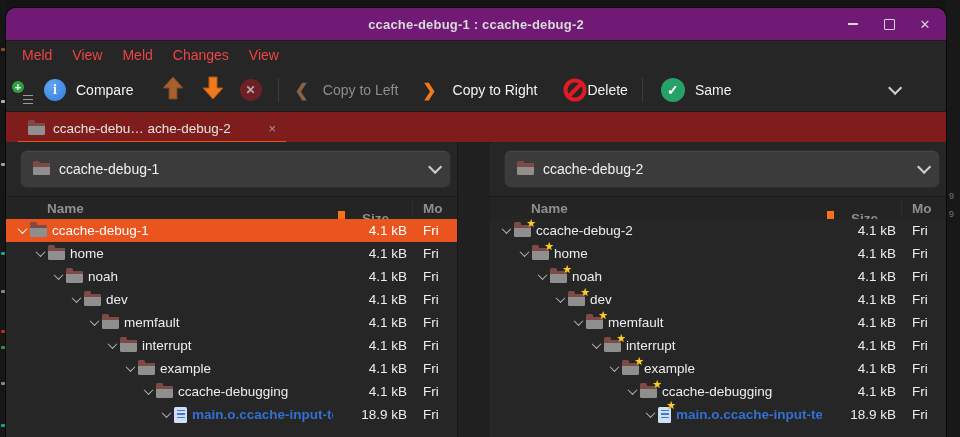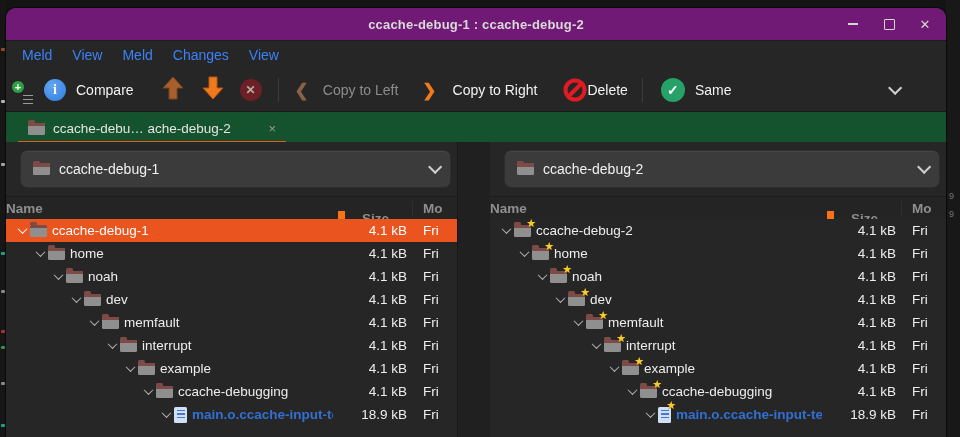--- a/index.html
+++ b/index.html
@@ -28,21 +28,21 @@
     background:#701a75;border-bottom:1px solid #1b1b1b;}
   #title-text{color:#d9d9d9;font-size:13px;font-weight:700;letter-spacing:.2px;}
   #win-controls{position:absolute;right:10px;top:0;height:32px;display:flex;align-items:center;gap:14px;}
   .win-btn{width:22px;height:22px;display:flex;align-items:center;justify-content:center;color:#d4d4d4;border-radius:50%;}
   .glyph-min{width:10px;height:2px;background:#d4d4d4;display:inline-block;}
   .glyph-max{width:9px;height:9px;border:1.5px solid #d4d4d4;display:inline-block;border-radius:1px;}
   .glyph-close{font-size:13px;line-height:13px;color:#d4d4d4;}
 
   
   #menubar{height:28px;display:flex;align-items:center;padding-left:6px;background:#262626;}
-  .menu-item{color:#3b82f6;font-size:14px;padding:3px 10px;border-radius:4px;}
+  .menu-item{color:#ef4444;font-size:14px;padding:3px 10px;border-radius:4px;}
 
   
   #toolbar{height:42px;display:flex;align-items:center;background:#262626;border-bottom:1px solid #1a1a1a;padding-left:10px;position:relative;}
   .tb-label{font-size:14px;color:#f2f2f2;}
   .tb-label.disabled{color:#8d8d8d;}
   .tb-sep{width:1px;height:24px;background:#3c3c3c;}
   .icon-newdoc{position:relative;width:19px;height:24px;background:linear-gradient(#f2f2f2,#d8d8d8);border-radius:2px;}
   .icon-newdoc::before{content:"";position:absolute;left:3px;top:5px;width:10px;height:10px;
      background:repeating-linear-gradient(#9a9a9a 0 1.5px,transparent 1.5px 4px);}
   .icon-newdoc .plus{position:absolute;right:-4px;bottom:-3px;width:12px;height:12px;border-radius:50%;
@@ -53,21 +53,21 @@
   .icon-xcircle{width:22px;height:22px;border-radius:50%;background:#6d2026;color:#b9aeae;font-size:12px;font-weight:700;
      display:flex;align-items:center;justify-content:center;}
   .chev{font-size:17px;font-weight:700;line-height:1;}
   .chev-left{color:#8a6247;}
   .chev-right{color:#ef7a1d;}
   .icon-check{width:24px;height:24px;border-radius:50%;background:#26a269;color:#fff;font-size:14px;font-weight:700;
      display:flex;align-items:center;justify-content:center;}
   .dd-chev{display:inline-block;width:8px;height:8px;border-right:2px solid #cfcfcf;border-bottom:2px solid #cfcfcf;transform:rotate(45deg) translateY(-3px);}
 
   
-  #tabbar{height:32px;background:#14532d;border-bottom:1px solid #161616;position:relative;display:flex;align-items:flex-end;}
+  #tabbar{height:32px;background:#7f1d1d;border-bottom:1px solid #161616;position:relative;display:flex;align-items:flex-end;}
   #tab{position:relative;margin-left:12px;height:31px;display:flex;align-items:center;gap:8px;padding:0 10px 0 10px;width:248px;}
   #tab::after{content:"";position:absolute;left:0;right:0;bottom:0;height:3px;background:#e9541f;}
   #tab-label{color:#e4e4e4;font-size:13.5px;white-space:nowrap;overflow:hidden;}
   #tab-close{color:#9a9a9a;font-size:13px;margin-left:auto;}
 
   
   #content{position:absolute;left:0;top:134px;right:0;bottom:0;background:#232323;}
   .pane{position:absolute;top:0;bottom:0;background:#262626;}
   #pane-left{left:0;width:451px;}
   #pane-right{left:484px;width:456px;}
@@ -76,21 +76,21 @@
   .chooser{position:absolute;left:14px;right:6px;top:8px;height:36px;background:#3b3b3b;border:1px solid #2d2d2d;
      border-radius:7px;display:flex;align-items:center;padding:0 12px;gap:9px;box-shadow:inset 0 1px 0 #474747;}
   .chooser-label{color:#f0f0f0;font-size:14px;flex:1;white-space:nowrap;overflow:hidden;}
 
   .folder-glyph{position:relative;width:17px;height:12px;background:#8f8f8f;border-radius:1.5px;flex:0 0 auto;}
   .folder-glyph::before{content:"";position:absolute;left:0;top:-2.5px;width:7px;height:3px;background:#7d4a46;border-radius:1.5px 1.5px 0 0;}
   .folder-glyph::after{content:"";position:absolute;left:0;top:0;right:0;height:3.5px;background:#7d4a46;border-radius:1.5px 1.5px 0 0;}
 
   .colhead{position:absolute;left:0;right:0;top:54px;height:23px;background:#242424;border-top:1px solid #1a1a1a;border-bottom:1px solid #1a1a1a;
      display:flex;align-items:center;color:#8f8f8f;font-size:13.5px;font-weight:700;}
-  .ch-name{flex:1;}
+  .ch-name{flex:1;padding-left:20px;margin-left:21px;}
   .ch-size{width:74px;text-align:center;border-left:7px solid #f97316;box-sizing:border-box;padding-right:6px;margin-top:20px;}
   .ch-mod{width:34px;padding-left:10px;border-left:1px solid #2e2e2e;overflow:hidden;white-space:nowrap;}
 
   .tree{position:absolute;left:0;right:0;top:77px;bottom:0;overflow:hidden;background:#262626;}
   .trow{height:23px;display:flex;align-items:center;color:#ededed;font-size:13.5px;white-space:nowrap;}
   .trow.selected{background:#e9541f;color:#ffffff;}
   .expander{width:16px;flex:0 0 auto;display:flex;align-items:center;justify-content:center;}
   .expander i{display:inline-block;width:6px;height:6px;border-right:1.8px solid #b5b5b5;border-bottom:1.8px solid #b5b5b5;transform:rotate(45deg) translate(-1px,-1px);}
   .trow.selected .expander i{border-color:#ffffff;}
   .icon-wrap{position:relative;margin-right:5px;flex:0 0 auto;display:flex;align-items:center;}

